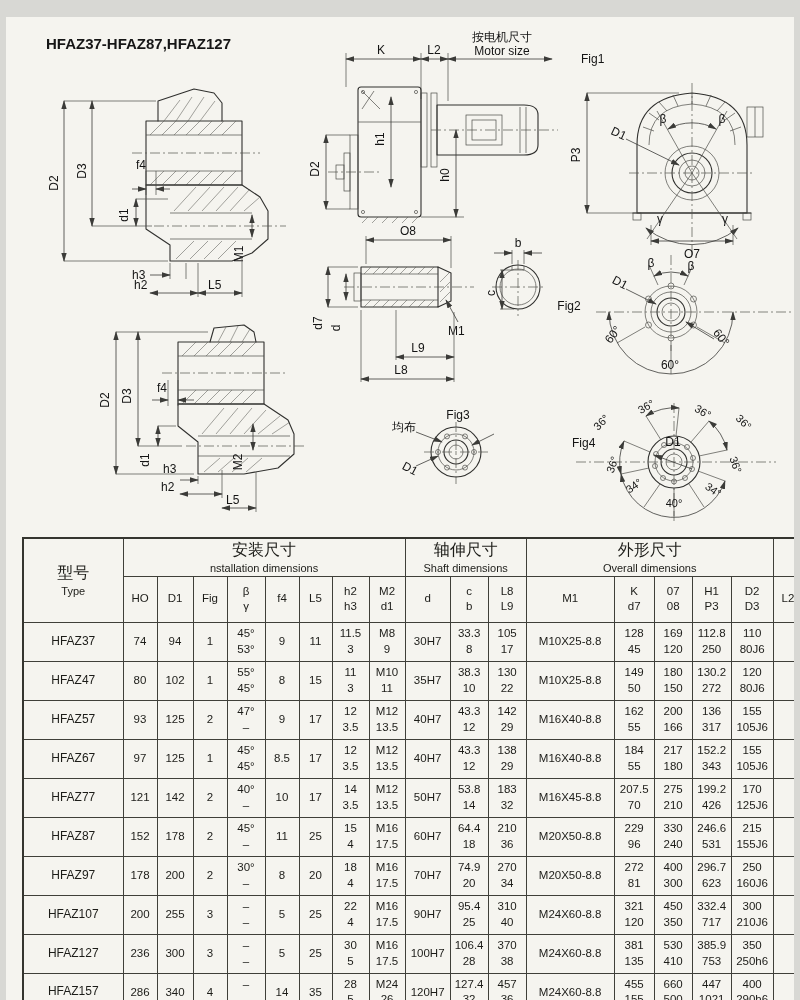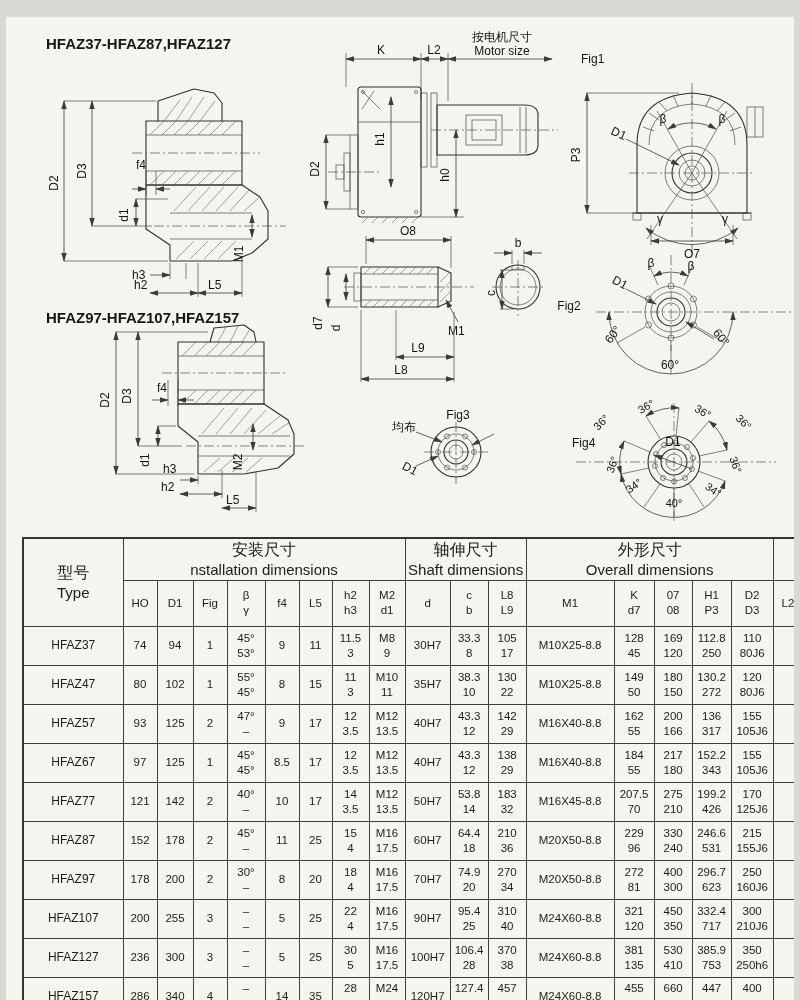--- a/index.html
+++ b/index.html
@@ -18,37 +18,36 @@
   .ht{stroke:#5a5a54;stroke-width:.55;fill:none}
   table.dims{position:absolute;left:16px;top:520px;width:770px;border-collapse:collapse;
              table-layout:fixed;border:2px solid #35352f}
   .dims th,.dims td{border:1px solid #3f3f39;text-align:center;vertical-align:middle;
              padding:0;font-size:11.5px;line-height:1.32;color:#1c1c18;font-weight:normal;overflow:hidden}
   .dims thead tr.gr{height:38px}
   .dims thead tr.cr{height:46px}
   .dims tbody tr{height:39px}
   .dims td.model{font-weight:normal;font-size:12px}
   .hdr-cn{font-size:16px}
-  .hdr-en{font-size:15px}
+  .hdr-en{font-size:11px}
 </style>
 </head>
 <body>
 
 <div class="page">
 
   <svg width="0" height="0" style="position:absolute">
     <defs>
       <marker id="arw" viewBox="0 0 10 6" refX="9" refY="3" markerWidth="9" markerHeight="6" markerUnits="userSpaceOnUse" orient="auto-start-reverse">
         <path d="M0,0 L10,3 L0,6 Z" fill="#3b3b38"></path>
       </marker>
     </defs>
   </svg>
 
   <div class="sec-title t1">HFAZ37-HFAZ87,HFAZ127</div>
-  <div class="sec-title t2">HFAZ97-HFAZ107,HFAZ157</div>
 
   <svg class="fig" style="left:40px;top:36px" width="262" height="250" viewBox="0 0 262 250">
     <g>
       <path class="ln" d="M112,68 L112,48 L148,36 L168,40 L176,50 L176,68"></path>
       <rect class="ln" x="100" y="68" width="96" height="64"></rect>
       <line class="tn" x1="100" y1="82" x2="196" y2="82"></line>
       <line class="tn" x1="100" y1="118" x2="196" y2="118"></line>
       <line class="cl" x1="86" y1="100" x2="214" y2="100"></line>
       <path class="ht" d="M104,82 L118,68 M116,82 L130,68 M128,82 L142,68 M140,82 L154,68 M152,82 L166,68 M164,82 L178,68 M176,82 L190,68"></path>
       <path class="ht" d="M104,132 L118,118 M116,132 L130,118 M128,132 L142,118 M140,132 L154,118 M152,132 L166,118 M164,132 L178,118 M176,132 L190,118"></path>

